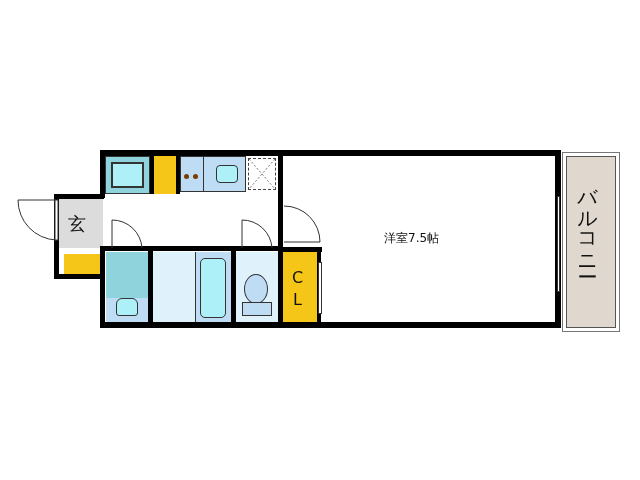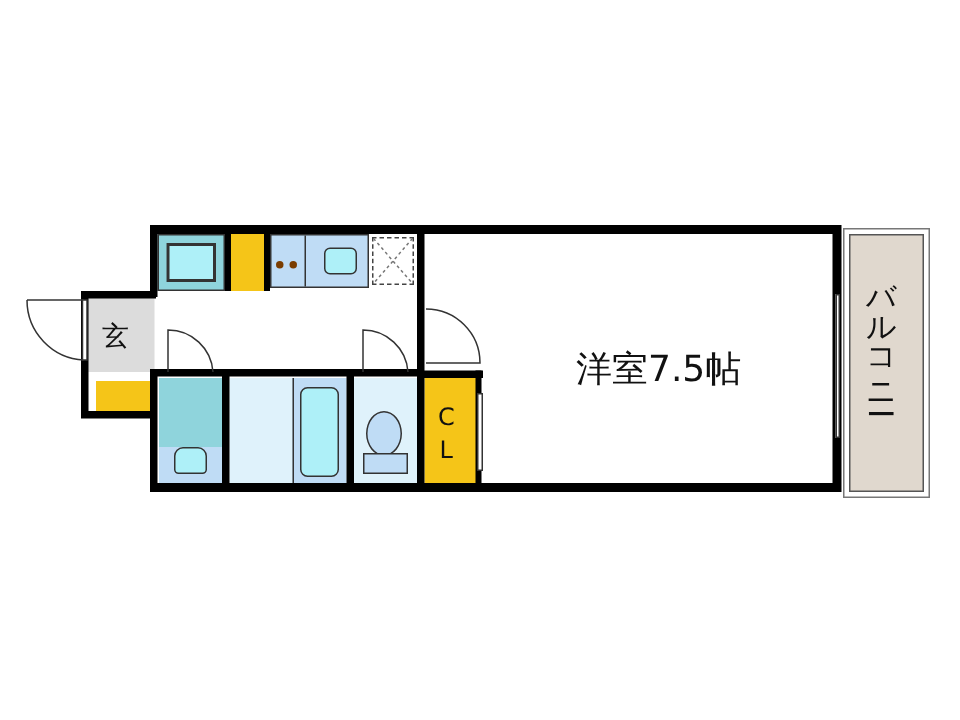--- a/index.html
+++ b/index.html
@@ -10,21 +10,21 @@
 </style>
 </head>
 <body>
 
 <div class="abs" style="left:562px;top:152px;width:58px;height:180px;border:1px solid #777;background:#fff;">
   <div class="abs" style="left:3px;top:3px;width:50px;height:172px;background:#e0d8ce;border:1px solid #555;"></div>
   <div class="lbl" style="left:18px;top:22px;width:20px;font-size:20px;line-height:26px;writing-mode:vertical-rl;">バルコニー</div>
 </div>
 
 <div class="abs" style="left:278px;top:152px;width:284px;height:174px;background:#fff;"></div>
-<div class="lbl" style="left:384px;top:230px;font-size:24px;">洋室7.5帖</div>
+<div class="lbl" style="left:384px;top:230px;font-size:12px;">洋室7.5帖</div>
 
 <div class="abs" style="left:100px;top:152px;width:180px;height:98px;background:#fff;"></div>
 
 <div class="abs" style="left:105px;top:156px;width:45px;height:38px;background:#8fd4dc;border:1px solid #333;">
   <div class="abs" style="left:5px;top:5px;width:33px;height:26px;background:#aef0f8;border:2px double #333;"></div>
 </div>
 <div class="abs" style="left:154px;top:156px;width:22px;height:38px;background:#f5c518;"></div>
 
 <div class="abs" style="left:180px;top:156px;width:66px;height:36px;background:#bfdcf5;border:1px solid #333;">
   <div class="abs" style="left:3px;top:17px;width:5px;height:5px;border-radius:50%;background:#7a3d00;"></div>

